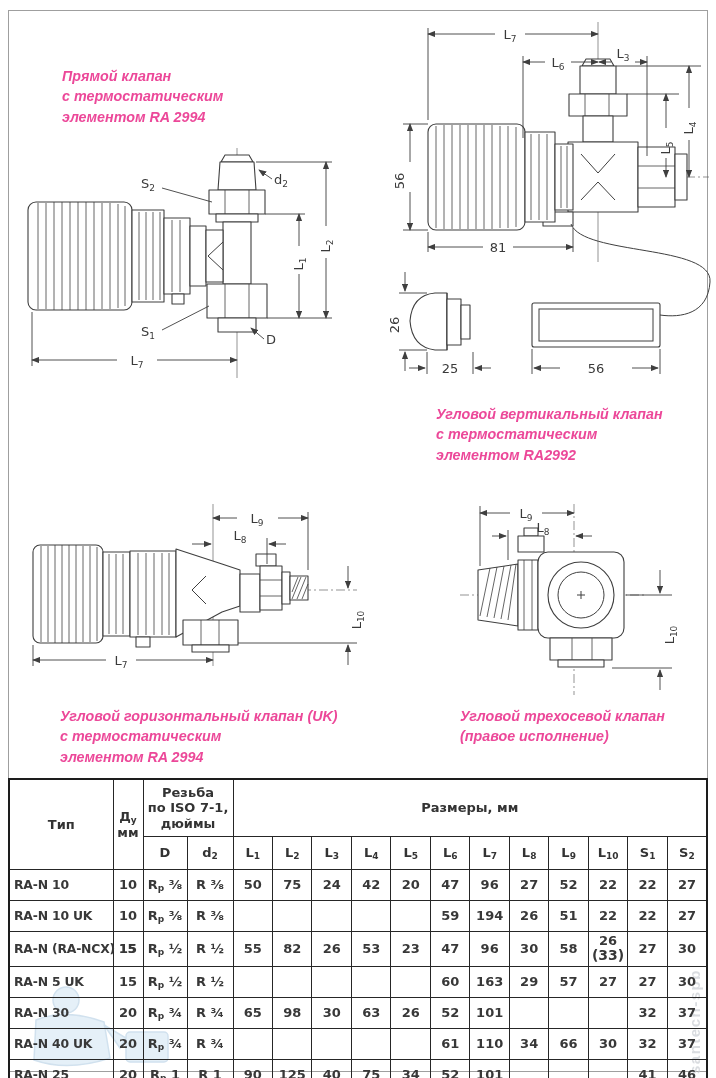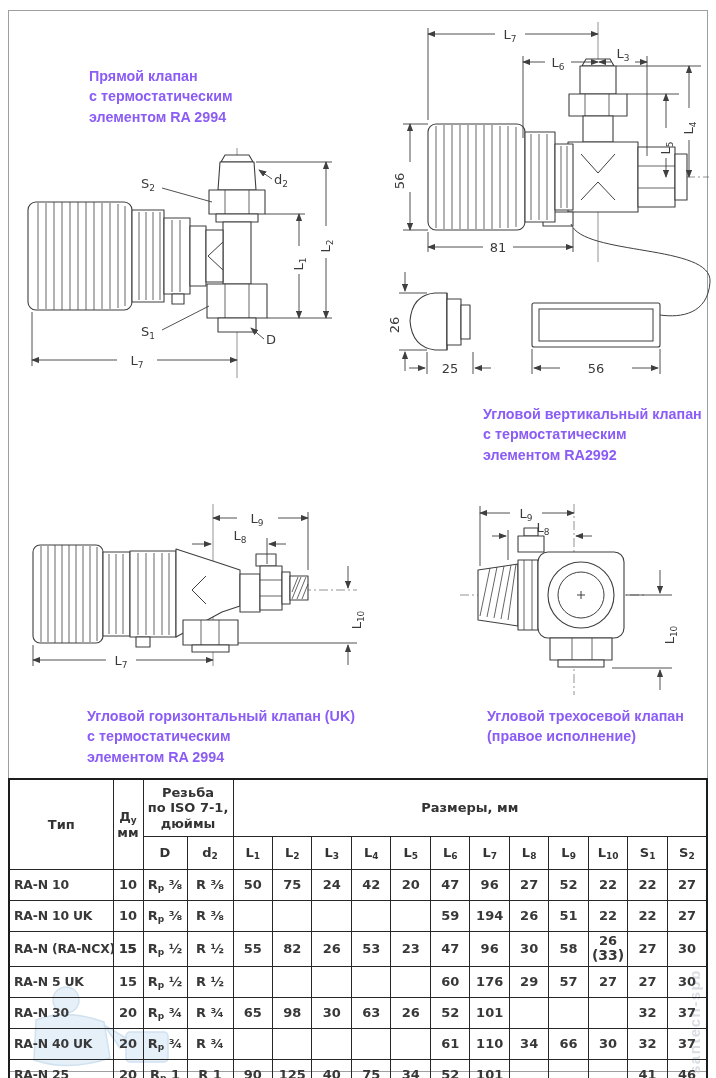--- a/index.html
+++ b/index.html
@@ -1,21 +1,21 @@
 <!DOCTYPE html>
 <html><head>
 <meta charset="utf-8">
 <style>
   html,body{margin:0;padding:0;background:#fff;}
   body{width:716px;height:1078px;position:relative;overflow:hidden;
        font-family:"Liberation Sans",sans-serif;color:#3a3a3a;}
   .frame{position:absolute;left:8px;top:10px;width:698px;height:1060px;
          border:1px solid #9f9f9f;}
-  .caption{position:absolute;font-weight:bold;
-           font-size:14.3px;line-height:1.42;color:#8b5cf6;margin-left:27px;}
+  .caption{position:absolute;font-style:italic;font-weight:bold;
+           font-size:14.3px;line-height:1.42;color:#ec4899;}
   .fig{position:absolute;}
   svg .p{fill:#fff;stroke:#3f3f3f;stroke-width:1.1;stroke-linejoin:round;}
   svg .ln{fill:none;stroke:#3f3f3f;stroke-width:1;}
   svg .rib{fill:none;stroke:#3f3f3f;stroke-width:.8;}
   svg .dim{fill:none;stroke:#3d3d3d;stroke-width:.9;}
   svg .cl{fill:none;stroke:#666;stroke-width:.7;}
   svg text.dl{font-family:"DejaVu Sans",sans-serif;font-size:13px;fill:#3a3a3a;}
   svg .ss{font-size:9px;}
   sub{font-size:9px;vertical-align:-2px;line-height:0;}
   table.dims{position:absolute;left:8px;top:778px;width:700px;
@@ -173,21 +173,21 @@
   <path class="dim" d="M26,352 H42" marker-end="url(#aB)"></path>
   <path class="dim" d="M108,352 H92" marker-end="url(#aB)"></path>
   <text class="dl" x="67" y="357" text-anchor="middle">25</text>
   <path class="dim" d="M149,333 V358 M277,333 V358"></path>
   <path class="dim" d="M177,352 H151" marker-end="url(#aB)"></path>
   <path class="dim" d="M249,352 H275" marker-end="url(#aB)"></path>
   <text class="dl" x="213" y="357" text-anchor="middle">56</text>
 </svg>
 </div>
 
-<div class="caption" style="left:456px;top:404px;width:240px;">Угловой вертикальный клапан<br>с термостатическим<br>элементом RA2992</div>
+<div class="caption" style="left:436px;top:404px;width:240px;">Угловой вертикальный клапан<br>с термостатическим<br>элементом RA2992</div>
 
 <div class="fig" style="left:16px;top:496px;">
 <svg width="348" height="210" viewBox="0 0 348 210">
   <defs>
         <marker id="aC" markerWidth="9" markerHeight="7" refX="8" refY="3.5" orient="auto-start-reverse">
     <path d="M0,0L9,3.5L0,7Z" fill="#3f3f3f"></path>
         </marker>
       </defs>
   <line class="cl" x1="197" y1="8" x2="197" y2="170"></line>
   <line class="cl" x1="150" y1="94" x2="341" y2="94" stroke-dasharray="9 3 2 3"></line>
@@ -390,21 +390,21 @@
         <td class="tcell">RA-N 5 UK</td>
         <td>15</td>
         <td>R<sub>p</sub> ½</td>
         <td>R ½</td>
         <td></td>
         <td></td>
         <td></td>
         <td></td>
         <td></td>
         <td>60</td>
-        <td>176</td>
+        <td>163</td>
         <td>29</td>
         <td>57</td>
         <td>27</td>
         <td>27</td>
         <td>30</td>
       </tr>
       <tr>
         <td class="tcell">RA-N 30</td>
         <td>20</td>
         <td>R<sub>p</sub> ¾</td>

